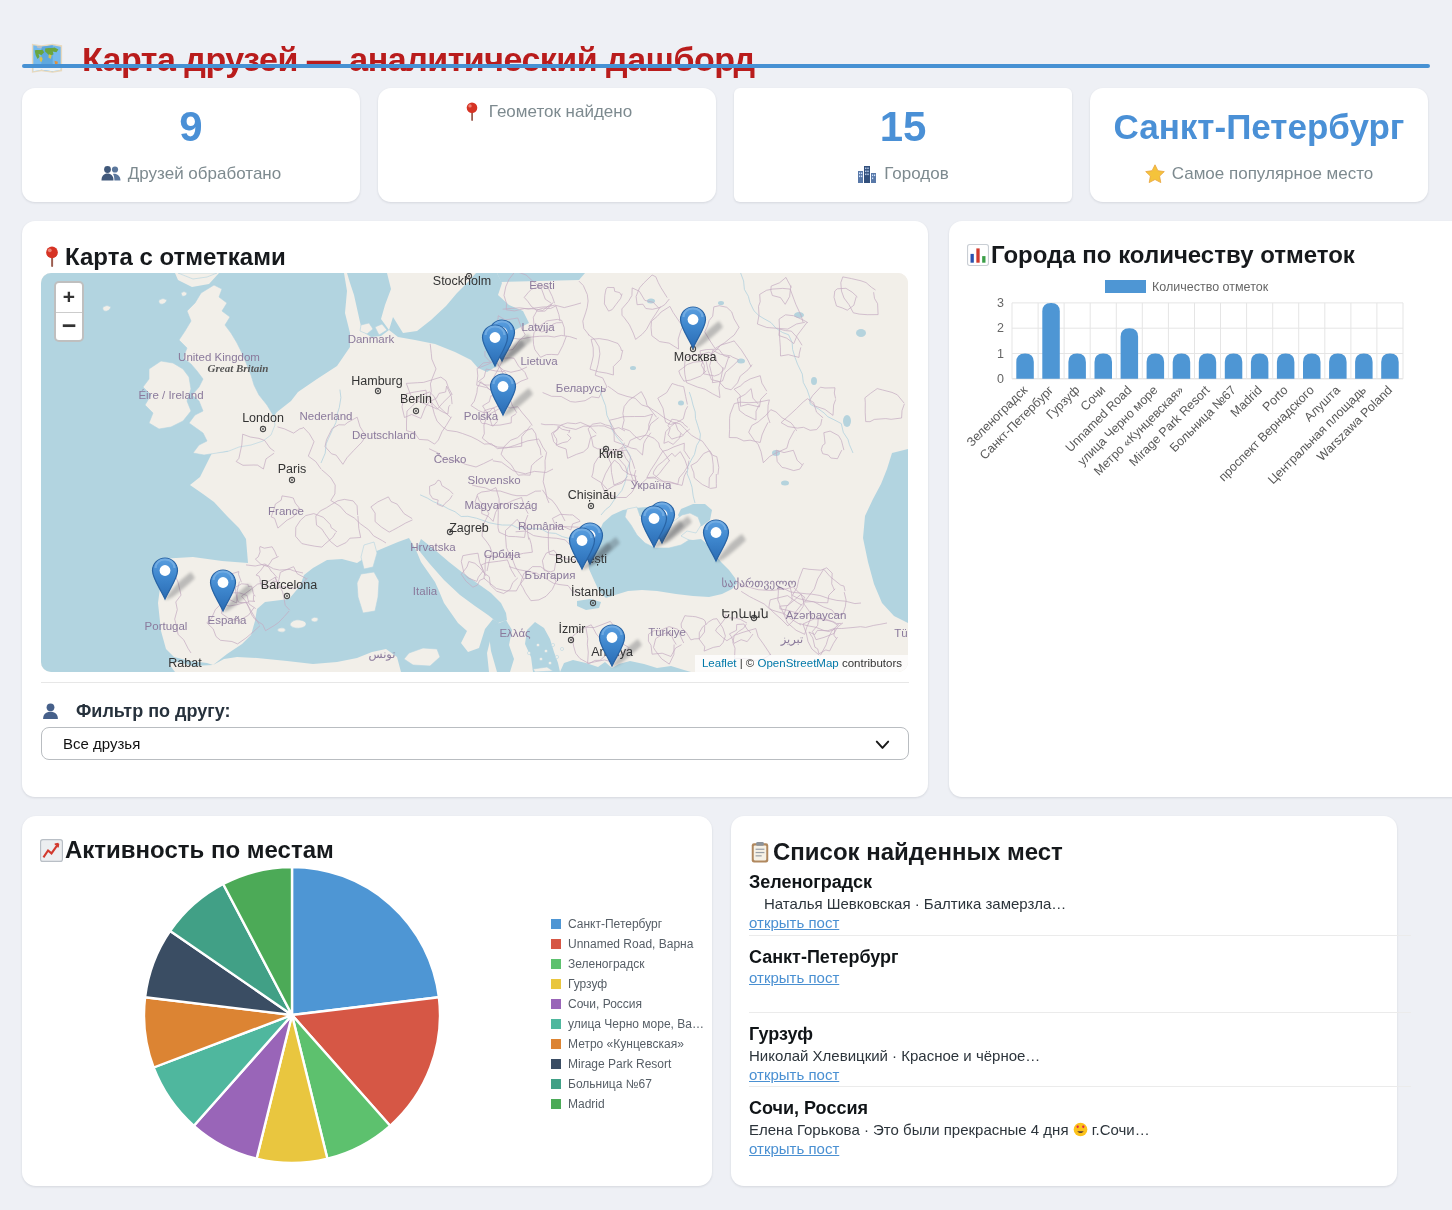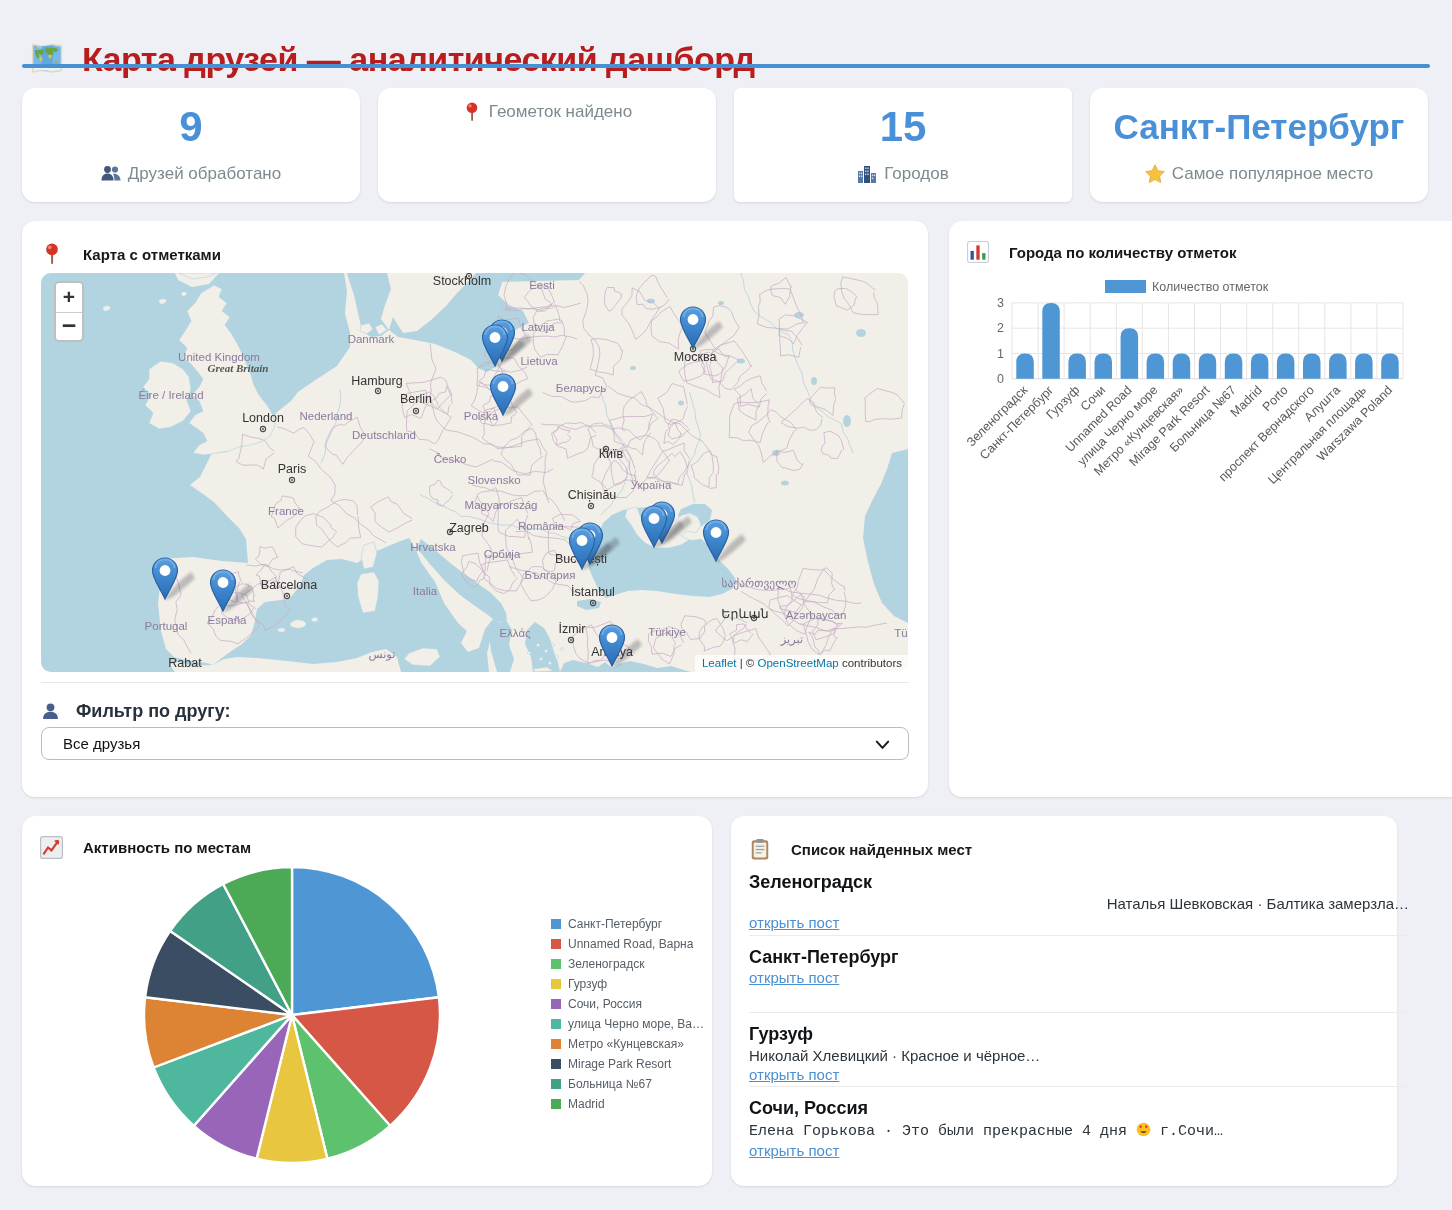--- a/index.html
+++ b/index.html
@@ -1,20 +1,20 @@
 <!DOCTYPE html>
 <html><head><meta charset="utf-8"><title>Карта друзей</title><style>
 html,body{margin:0;padding:0;}
 body{width:1452px;height:1210px;background:#eef0f5;font-family:"Liberation Sans",sans-serif;position:relative;overflow:hidden;}
 .card{position:absolute;background:#fff;border-radius:13px;box-shadow:0 1px 3px rgba(30,40,60,.07),0 1px 2px rgba(30,40,60,.05);}
 h1{position:absolute;left:22px;top:32px;margin:8px;font-size:34px;color:#b91c1c;letter-spacing:-0.5px;}
 .rule{position:absolute;left:22px;top:64px;width:1408px;height:4px;background:#4691d3;border-radius:2px;}
 .statnum{font-size:42px;font-weight:bold;color:#4a90d6;text-align:center;margin-top:16px;line-height:46px;}
 .statlab{font-size:17px;color:#7d8a8f;text-align:center;margin-top:14px;display:flex;align-items:center;justify-content:center;gap:7px;}
-.ctitle{position:absolute;font-size:15px;font-weight:bold;color:#16191c;display:flex;align-items:center;gap:20px;}
+.ctitle{position:absolute;font-size:24px;font-weight:bold;color:#16191c;display:flex;align-items:center;gap:2px;}
 .mapwrap{position:absolute;left:19px;top:52px;width:867px;height:399px;border-radius:10px;overflow:hidden;background:#f2efe9;}
 .maphr{position:absolute;left:19px;top:461px;width:868px;height:1px;background:#e7e7e7;}
 .flabel{position:absolute;left:19px;top:480px;font-size:18px;font-weight:bold;color:#26313c;display:flex;align-items:center;gap:16px;}
 .fselect{position:absolute;left:19px;top:506px;width:866px;height:31px;border:1px solid #b9bdc1;border-radius:8px;background:#fff;font-size:15px;color:#111;display:flex;align-items:center;}
 .fselect span{margin-left:21px;}
 .fselect svg{position:absolute;right:16px;top:7px;}
 .leg{position:absolute;font-size:12px;color:#565e66;}
 .leg .li{display:flex;align-items:center;height:20px;}
 .leg .sw{width:10px;height:10px;margin-right:7px;display:inline-block;}
 </style></head>
@@ -570,35 +570,35 @@
         <g stroke="#9aa0a6" stroke-width="1.1">
           <line x1="6" y1="7.5" x2="14" y2="7.5"></line>
           <line x1="6" y1="10.5" x2="14" y2="10.5"></line>
           <line x1="6" y1="13.5" x2="11.5" y2="13.5"></line>
         </g>
       </svg>
       <span>Список найденных мест</span>
     </div>
 <div style="position:absolute;left:18px;top:57px;width:660px;">
       <h3 style="margin:0;font-size:18px;line-height:19px;color:#101417;">Зеленоградск</h3>
-      <p style="margin:4px 0 0;font-size:15px;line-height:16px;color:#2c343b;text-align:right;">Наталья Шевковская · Балтика замерзла…</p>
+      <p style="margin:4px 15px 0;font-size:15px;line-height:16px;color:#2c343b;">Наталья Шевковская · Балтика замерзла…</p>
       <a href="#" style="display:block;margin-top:3px;font-size:15px;line-height:15px;width:101px;color:#4a90d2;text-decoration:underline;">открыть пост</a>
     </div>
     <div style="position:absolute;left:18px;top:132px;width:660px;">
       <h3 style="margin:0;font-size:18px;line-height:19px;color:#101417;">Санкт-Петербург</h3>
       <a href="#" style="display:block;margin-top:3px;font-size:15px;line-height:15px;width:101px;color:#4a90d2;text-decoration:underline;">открыть пост</a>
     </div>
     <div style="position:absolute;left:18px;top:209px;width:660px;">
       <h3 style="margin:0;font-size:18px;line-height:19px;color:#101417;">Гурзуф</h3>
       <p style="margin:4px 0 0;font-size:15px;line-height:16px;color:#2c343b;">Николай Хлевицкий · Красное и чёрное…</p>
       <a href="#" style="display:block;margin-top:3px;font-size:15px;line-height:15px;width:101px;color:#4a90d2;text-decoration:underline;">открыть пост</a>
     </div>
     <div style="position:absolute;left:18px;top:283px;width:660px;">
       <h3 style="margin:0;font-size:18px;line-height:19px;color:#101417;">Сочи, Россия</h3>
-      <p style="margin:4px 0 0;font-size:15px;line-height:16px;color:#2c343b;font-family:Liberation Mono, monospace;">Елена Горькова · Это были прекрасные 4 дня <svg width="15" height="15" viewBox="0 0 16 16" style="vertical-align:-2px">
+      <p style="margin:4px 0 0;font-size:15px;line-height:16px;color:#2c343b;">Елена Горькова · Это были прекрасные 4 дня <svg width="15" height="15" viewBox="0 0 16 16" style="vertical-align:-2px">
           <circle cx="8" cy="8" r="7.3" fill="#fcc21b"></circle>
           <path d="M5,6.6 C2.8,5.2 4,3 5,3.8 C6,3 7.2,5.2 5,6.6Z" fill="#e2264d"></path>
           <path d="M11,6.6 C8.8,5.2 10,3 11,3.8 C12,3 13.2,5.2 11,6.6Z" fill="#e2264d"></path>
           <path d="M4.6,9.8 C6,12.4 10,12.4 11.4,9.8 Z" fill="#5d4037"></path>
         </svg> г.Сочи…</p>
       <a href="#" style="display:block;margin-top:3px;font-size:15px;line-height:15px;width:101px;color:#4a90d2;text-decoration:underline;">открыть пост</a>
     </div>
     <div style="position:absolute;left:18px;top:119px;width:662px;height:1px;background:#ebebeb;"></div>
     <div style="position:absolute;left:18px;top:196px;width:662px;height:1px;background:#ebebeb;"></div>
     <div style="position:absolute;left:18px;top:270px;width:662px;height:1px;background:#ebebeb;"></div>

